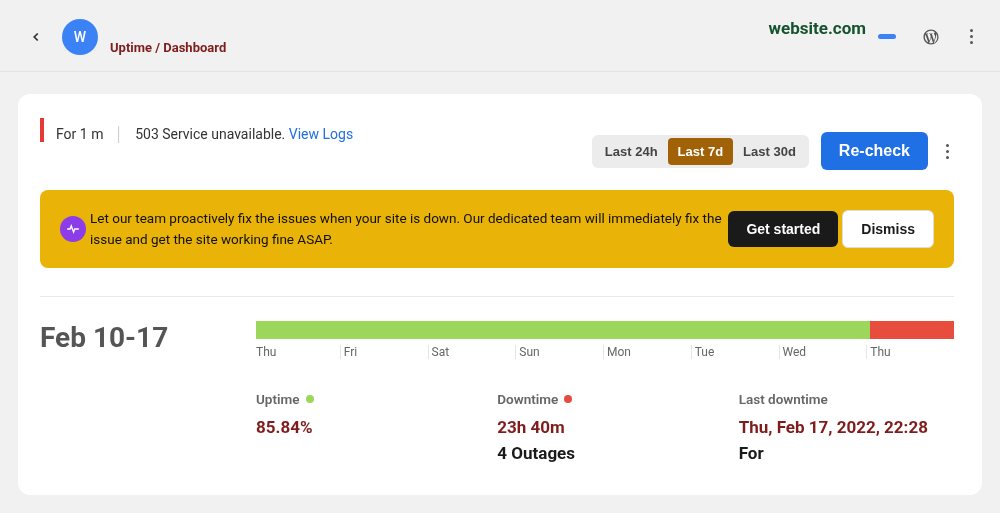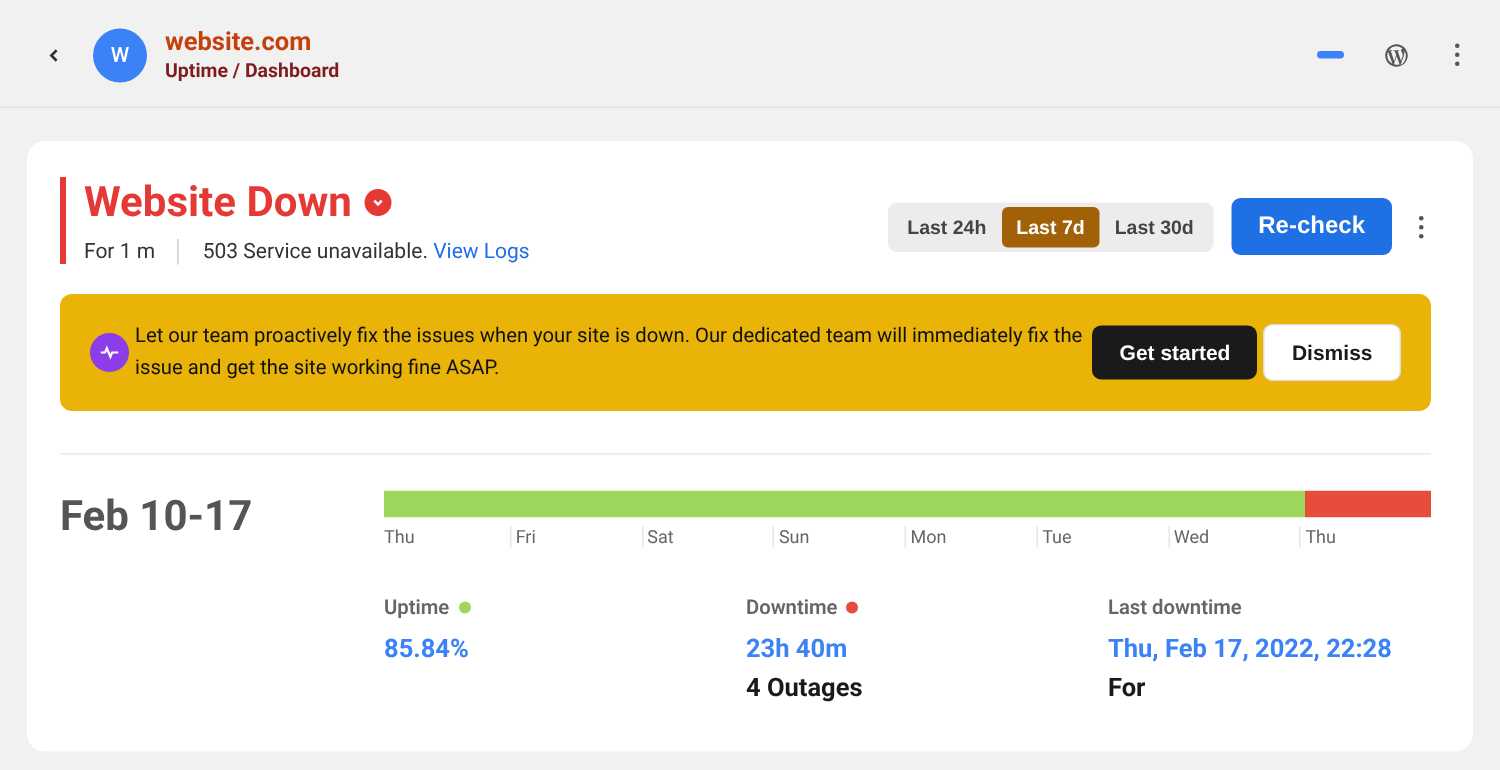--- a/index.html
+++ b/index.html
@@ -27,21 +27,21 @@
       font-size: 15px;
       font-weight: 600;
     }
     .avatar {
       width: 36px; height: 36px; border-radius: 50%;
       background: #3b82f6; color: #fff;
       display: flex; align-items: center; justify-content: center;
       font-size: 14px; font-weight: 500;
     }
     .title-wrap { flex: 1; }
-    .site-title { font-size: 17px; font-weight: 700; color: #c2410c; }
+    .site-title { font-size: 17px; font-weight: 700; color: #14532d; text-align: right; }
     .breadcrumb { font-size: 13px; color: #7f1d1d; margin-top: 2px; font-weight: bold; }
     .pill {
       width: 18px; height: 5px; border-radius: 3px;
       background: #3b82f6;
       margin-right: 14px;
     }
     .wp-icon {
       width: 18px; height: 18px;
       margin-right: 12px;
       color: #555;
@@ -140,21 +140,21 @@
       display: flex; gap: 26px; margin-top: 32px;
     }
     .metric { flex: 1; }
     .metric-label {
       font-size: 13.5px; color: #666; font-weight: 600;
       display: flex; align-items: center; gap: 6px;
     }
     .dot { width: 8px; height: 8px; border-radius: 50%; display: inline-block; }
     .dot.green { background: #9cd65b; }
     .dot.red { background: #e74c3c; }
-    .metric-val { font-size: 17px; font-weight: 700; color: #3b82f6; margin-top: 10px; }
+    .metric-val { font-size: 17px; font-weight: 700; color: #7f1d1d; margin-top: 10px; }
     .metric-val2 { font-size: 17px; font-weight: 700; color: #1a1a1a; margin-top: 6px; }
   </style>
 </head>
 <body>
 
 <div class="topbar">
   <div class="back-btn">
     <svg viewBox="0 0 24 24" width="14" height="14" fill="none" stroke="currentColor" stroke-width="3">
         <polyline points="15 18 9 12 15 6"></polyline>
       </svg>
@@ -174,28 +174,20 @@
     <span></span>
       <span></span>
       <span></span>
   </div>
 </div>
 
 <div class="card">
 
   <div class="status-row">
     <div class="status-left">
-      <div class="status-heading">
-        <span>Website Down</span>
-        <span class="status-circle">
-          <svg viewBox="0 0 24 24" width="10" height="10" fill="none" stroke="currentColor" stroke-width="4">
-              <polyline points="6 9 12 15 18 9"></polyline>
-            </svg>
-        </span>
-      </div>
       <div class="status-sub">
         <span>For 1 m</span>
         <span class="divider">│</span>
         <span>503 Service unavailable.</span>
         <a>View Logs</a>
       </div>
     </div>
 
     <div class="controls">
       <div class="segmented">

